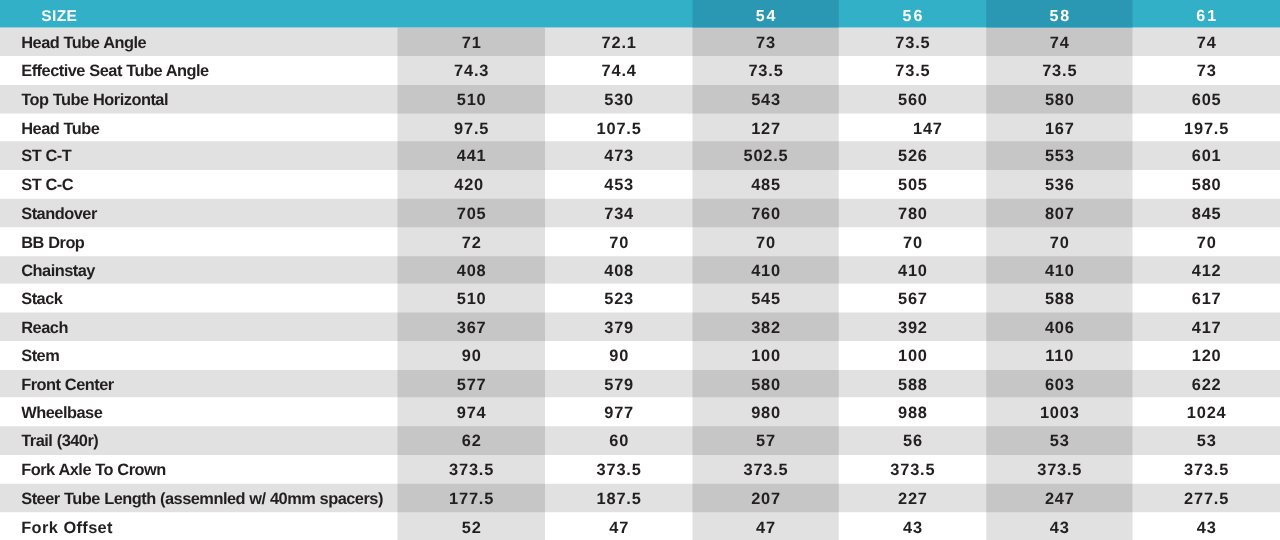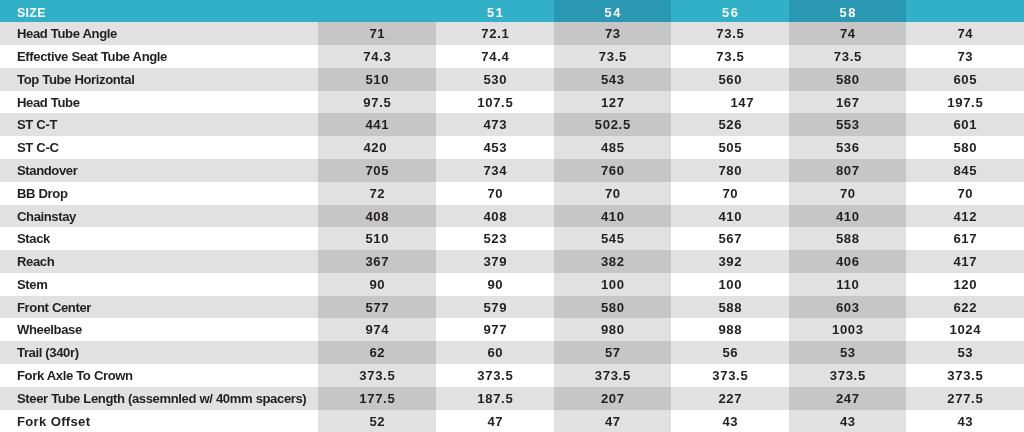--- a/index.html
+++ b/index.html
@@ -125,34 +125,34 @@
       <div class="row-band white" style="top:364.04999999999995px;height:22.79px;"></div>
       <div class="row-band gray" style="top:386.84px;height:22.79px;"></div>
       <div class="row-band white" style="top:409.63px;height:22.79px;"></div>
     </div>
   <div id="col-shades">
       <div class="col-shade" style="left:318px;width:118px;"></div>
       <div class="col-shade" style="left:554px;width:117px;"></div>
       <div class="col-shade" style="left:789px;width:117px;"></div>
     </div>
   <div id="header-row">
-      <div class="hdr-cell" id="header-label" style="left:0;width:364px;">
+      <div class="hdr-cell" id="header-label" style="left:16px;width:364px;">
         <span class="txt">SIZE</span>
-      </div>
-      <div class="hdr-cell size" style="left:436px;width:118px;">
-        <span class="txt">51</span>
       </div>
       <div class="hdr-cell size shade" style="left:554px;width:117px;">
         <span class="txt">54</span>
       </div>
       <div class="hdr-cell size" style="left:671px;width:118px;">
         <span class="txt">56</span>
       </div>
       <div class="hdr-cell size shade" style="left:789px;width:117px;">
         <span class="txt">58</span>
+      </div>
+      <div class="hdr-cell size" style="left:906px;width:118px;">
+        <span class="txt">61</span>
       </div>
     </div>
   <div id="body-cells">
       <div class="cell label" style="top:22.2px;width:301px;height:22.79px;line-height:24.99px;">Head Tube Angle</div>
       <div class="cell val" style="top:22.2px;left:318px;width:118px;height:22.79px;line-height:24.99px;">71</div>
       <div class="cell val" style="top:22.2px;left:436px;width:118px;height:22.79px;line-height:24.99px;">72.1</div>
       <div class="cell val" style="top:22.2px;left:554px;width:117px;height:22.79px;line-height:24.99px;">73</div>
       <div class="cell val" style="top:22.2px;left:671px;width:118px;height:22.79px;line-height:24.99px;">73.5</div>
       <div class="cell val" style="top:22.2px;left:789px;width:117px;height:22.79px;line-height:24.99px;">74</div>
       <div class="cell val" style="top:22.2px;left:906px;width:118px;height:22.79px;line-height:24.99px;">74</div>

